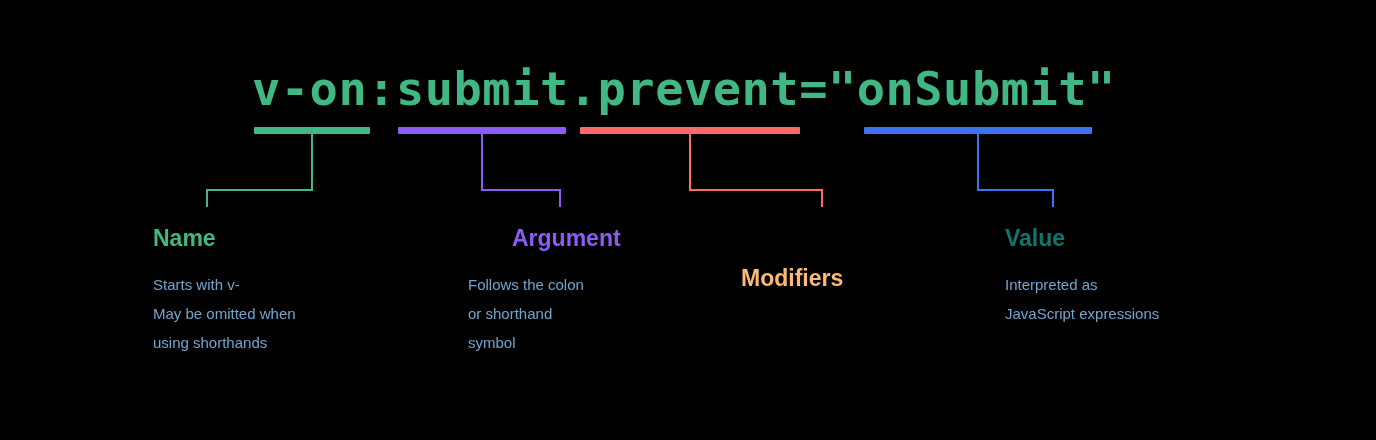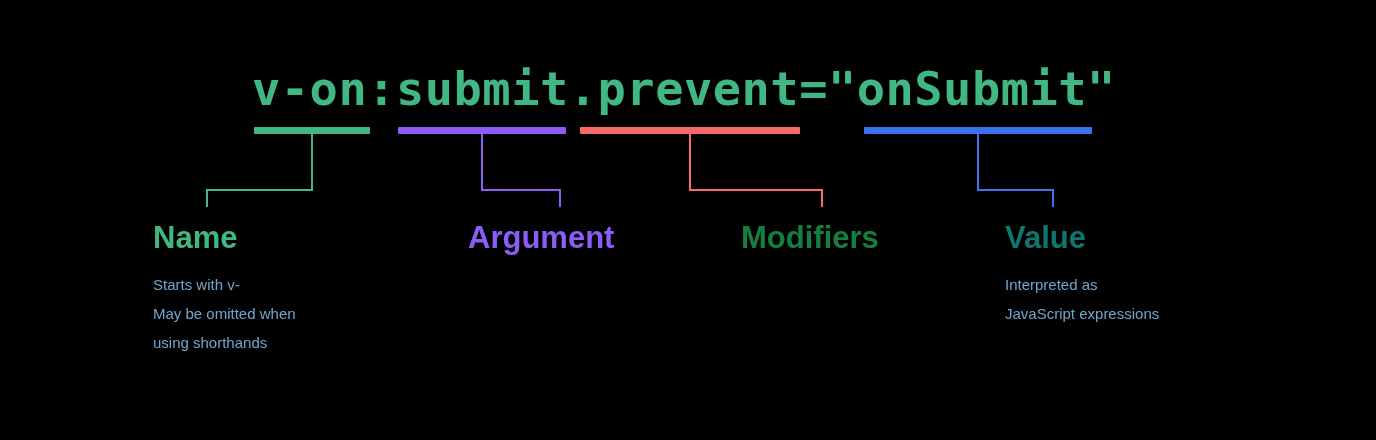--- a/index.html
+++ b/index.html
@@ -52,21 +52,21 @@
     height: 440px;
     pointer-events: none;
   }
 
   
   .legend {
     position: absolute;
     top: 218px;
   }
   .legend-title {
-    font-size: 31px;
+    font-size: 23px;
     font-weight: 700;
     line-height: 40px;
     margin: 0 0 12px 0;
     white-space: nowrap;
   }
   .legend-desc {
     font-size: 15px;
     font-weight: 400;
     line-height: 29px;
     color: #71a5cd;
@@ -94,25 +94,28 @@
     </svg>
 
   <div class="legend" style="left: 153px;">
     <p class="legend-title" style="color: rgb(65, 184, 131);">Name</p>
     <p class="legend-desc" style="color: rgb(113, 165, 205);">Starts with v-
 May be omitted when
 using shorthands</p>
   </div>
 
   <div class="legend" style="left: 468px;">
-    <p class="legend-title" style="color: rgb(139, 92, 246);">Argument</p>
+    <p class="legend-title" style="color: rgb(139, 92, 246); margin-left: 44px;">Argument</p>
+    <p class="legend-desc" style="color: rgb(113, 165, 205);">Follows the colon
+or shorthand
+symbol</p>
   </div>
 
   <div class="legend" style="left: 741px;">
-    <p class="legend-title" style="color: #15803d;">Modifiers</p>
+    <p class="legend-title" style="color: #fdba74; margin-top: 40px;">Modifiers</p>
   </div>
 
   <div class="legend" style="left: 1005px;">
     <p class="legend-title" style="color: #0f766e;">Value</p>
     <p class="legend-desc" style="color: rgb(113, 165, 205);">Interpreted as
 JavaScript expressions</p>
   </div>
 
 </div>
 

